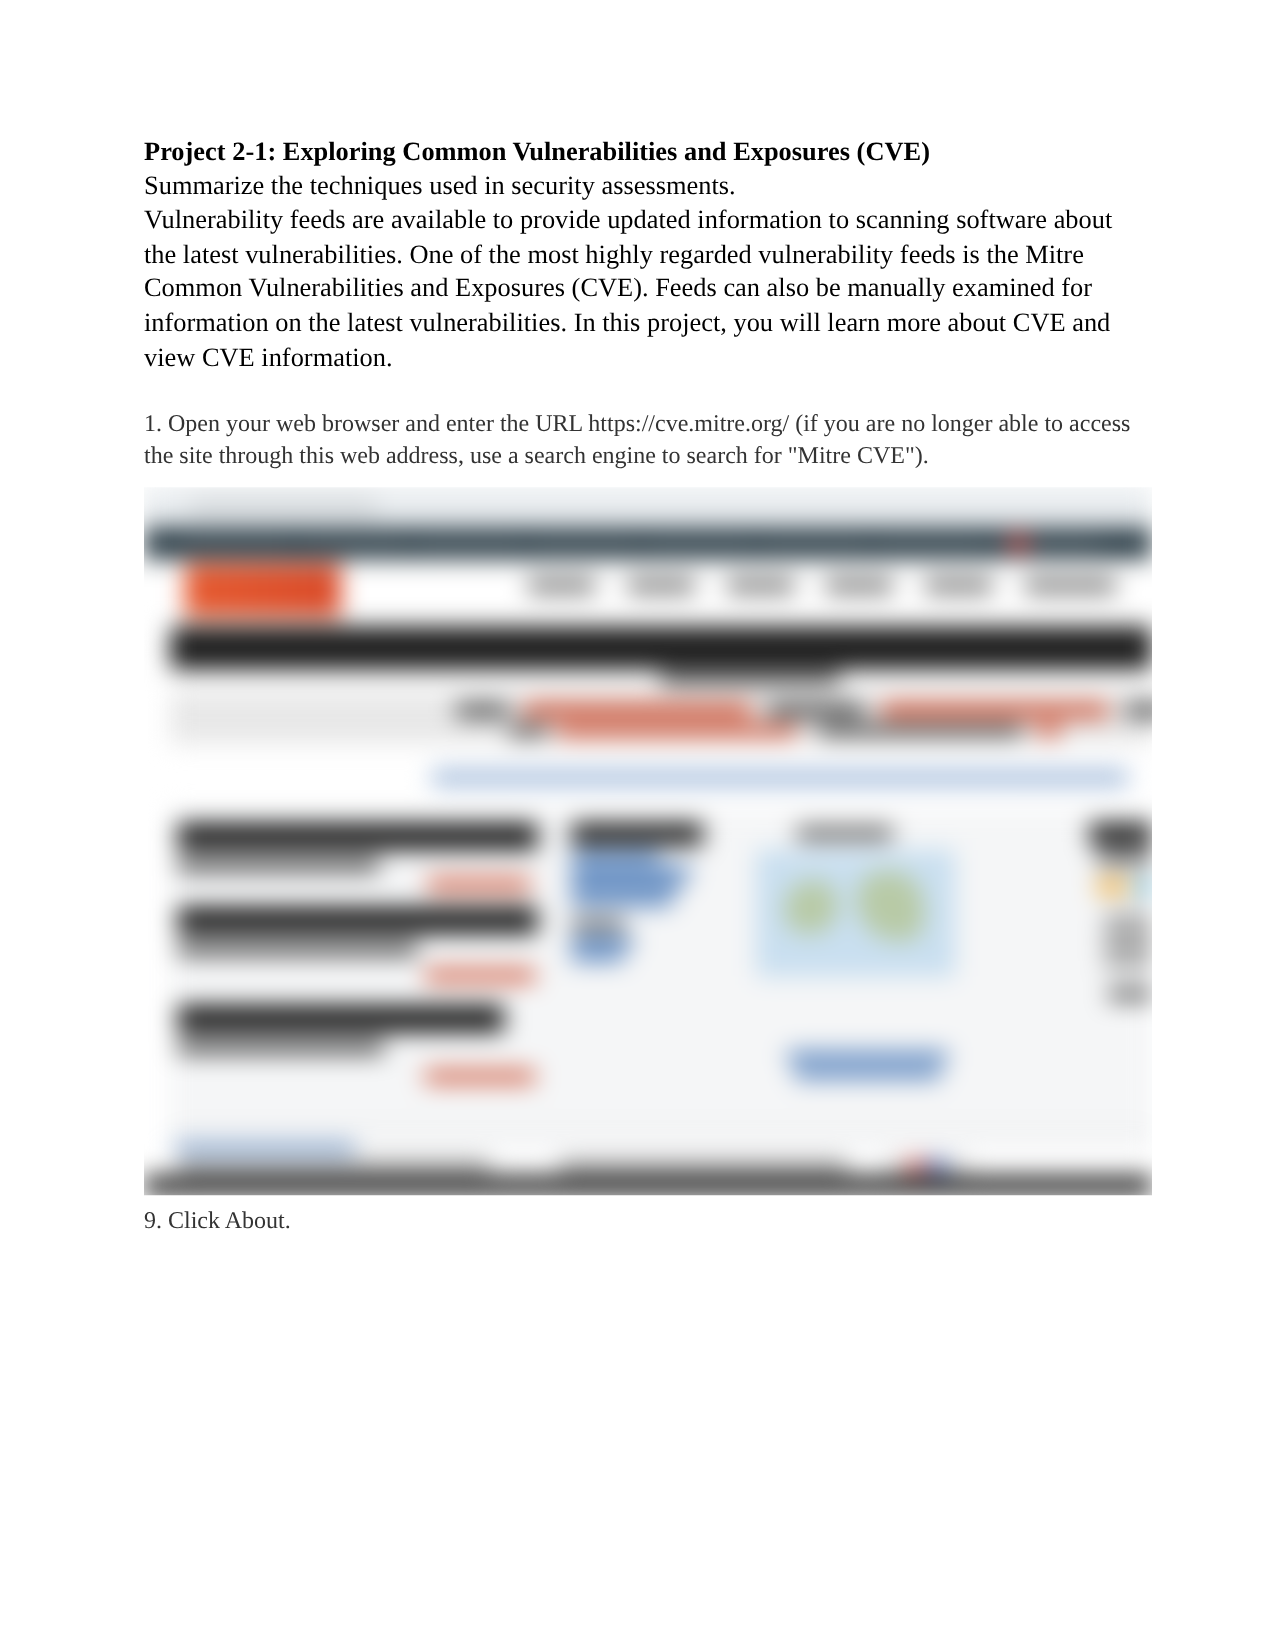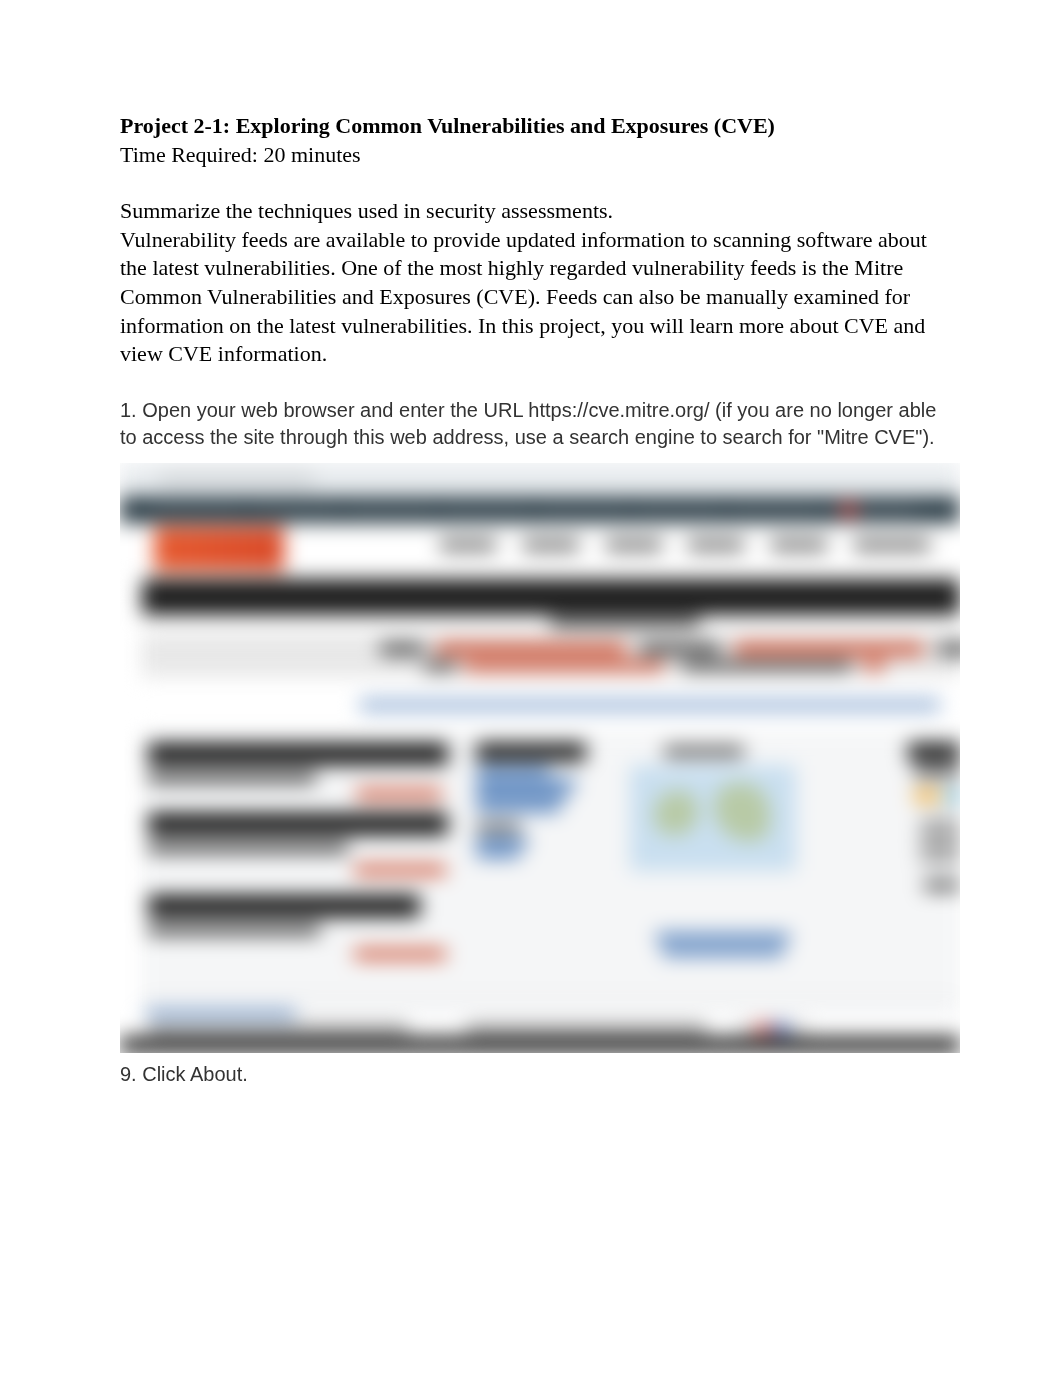--- a/index.html
+++ b/index.html
@@ -34,21 +34,21 @@
       color: #000;
       line-height: 1.3;
     }
     .body-para {
       font-size: 22px;
       color: #000;
       line-height: 1.3;
       margin-bottom: 28px;
     }
     .step {
-      font-family: Liberation Sans, sans-serif;
+      font-family: Liberation Serif, serif;
       font-size: 20px;
       color: #333;
       line-height: 1.35;
       margin-bottom: 12px;
     }
     .step-indent {
       padding-left: 0px;
     }
     .screenshot-wrap {
       margin: 10px 0 8px 0;
@@ -355,21 +355,20 @@
     .flag.a { background: #d0d0d0; }
     .flag.b { background: #c8423a; }
     .flag.c { background: #2f4ea0; }
     .flag.d { background: #d0d0d0; }
   </style>
 </head>
 <body>
 
 <div class="page">
   <h1 class="heading">Project 2-1: Exploring Common Vulnerabilities and Exposures (CVE)</h1>
-  <p class="time-required">Time Required:  20 minutes</p>
 
   <p class="summary-line">Summarize the techniques used in security assessments.</p>
   <p class="body-para">Vulnerability feeds are available to provide updated information to scanning software about the latest vulnerabilities. One of the most highly regarded vulnerability feeds is the Mitre Common Vulnerabilities and Exposures (CVE). Feeds can also be manually examined for information on the latest vulnerabilities. In this project, you will learn more about CVE and view CVE information.</p>
 
   <p class="step step-indent">1.  Open your web browser and enter the URL https://cve.mitre.org/ (if you are no longer able to access the site through this web address, use a search engine to search for "Mitre CVE").</p>
 
   <div class="screenshot-wrap" aria-label="Blurred screenshot of the CVE (Common Vulnerabilities and Exposures) website at cve.mitre.org">
     <div class="blur-layer">
       <div class="browser-bar"></div>
       <div class="url-pill"></div>

